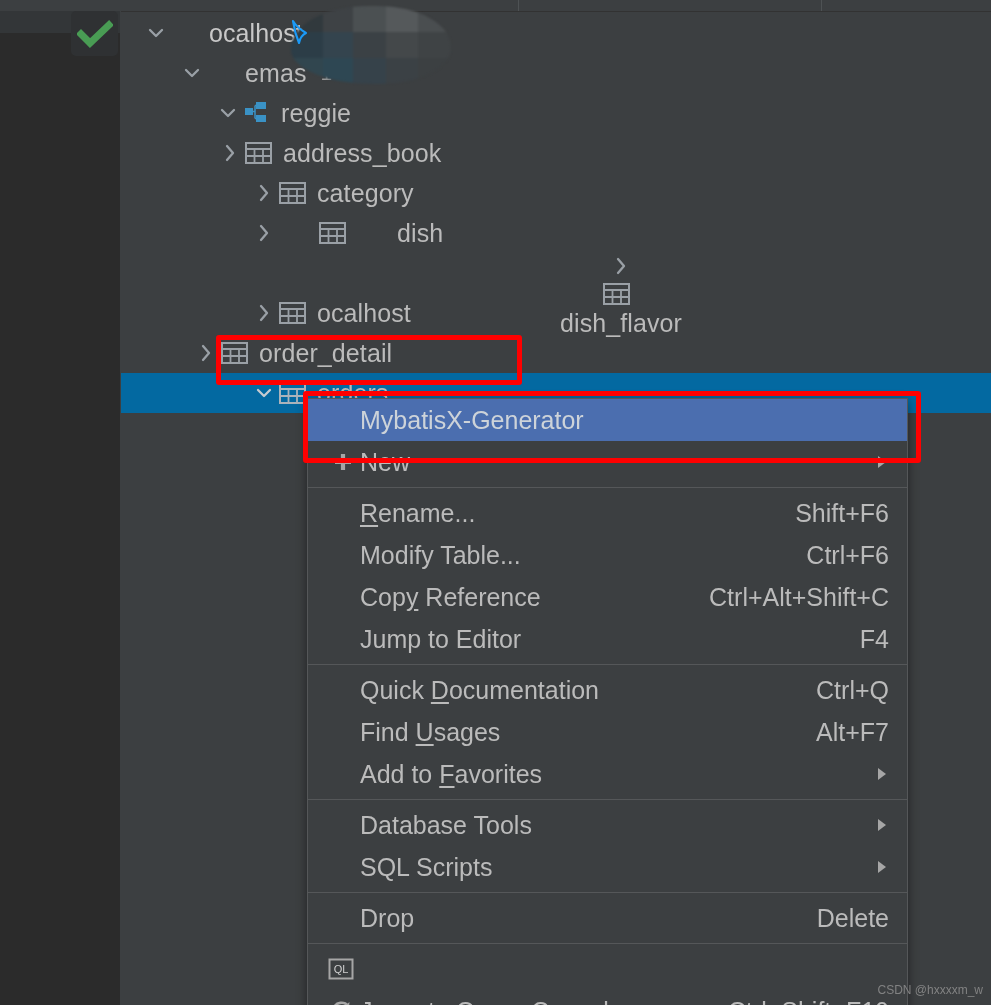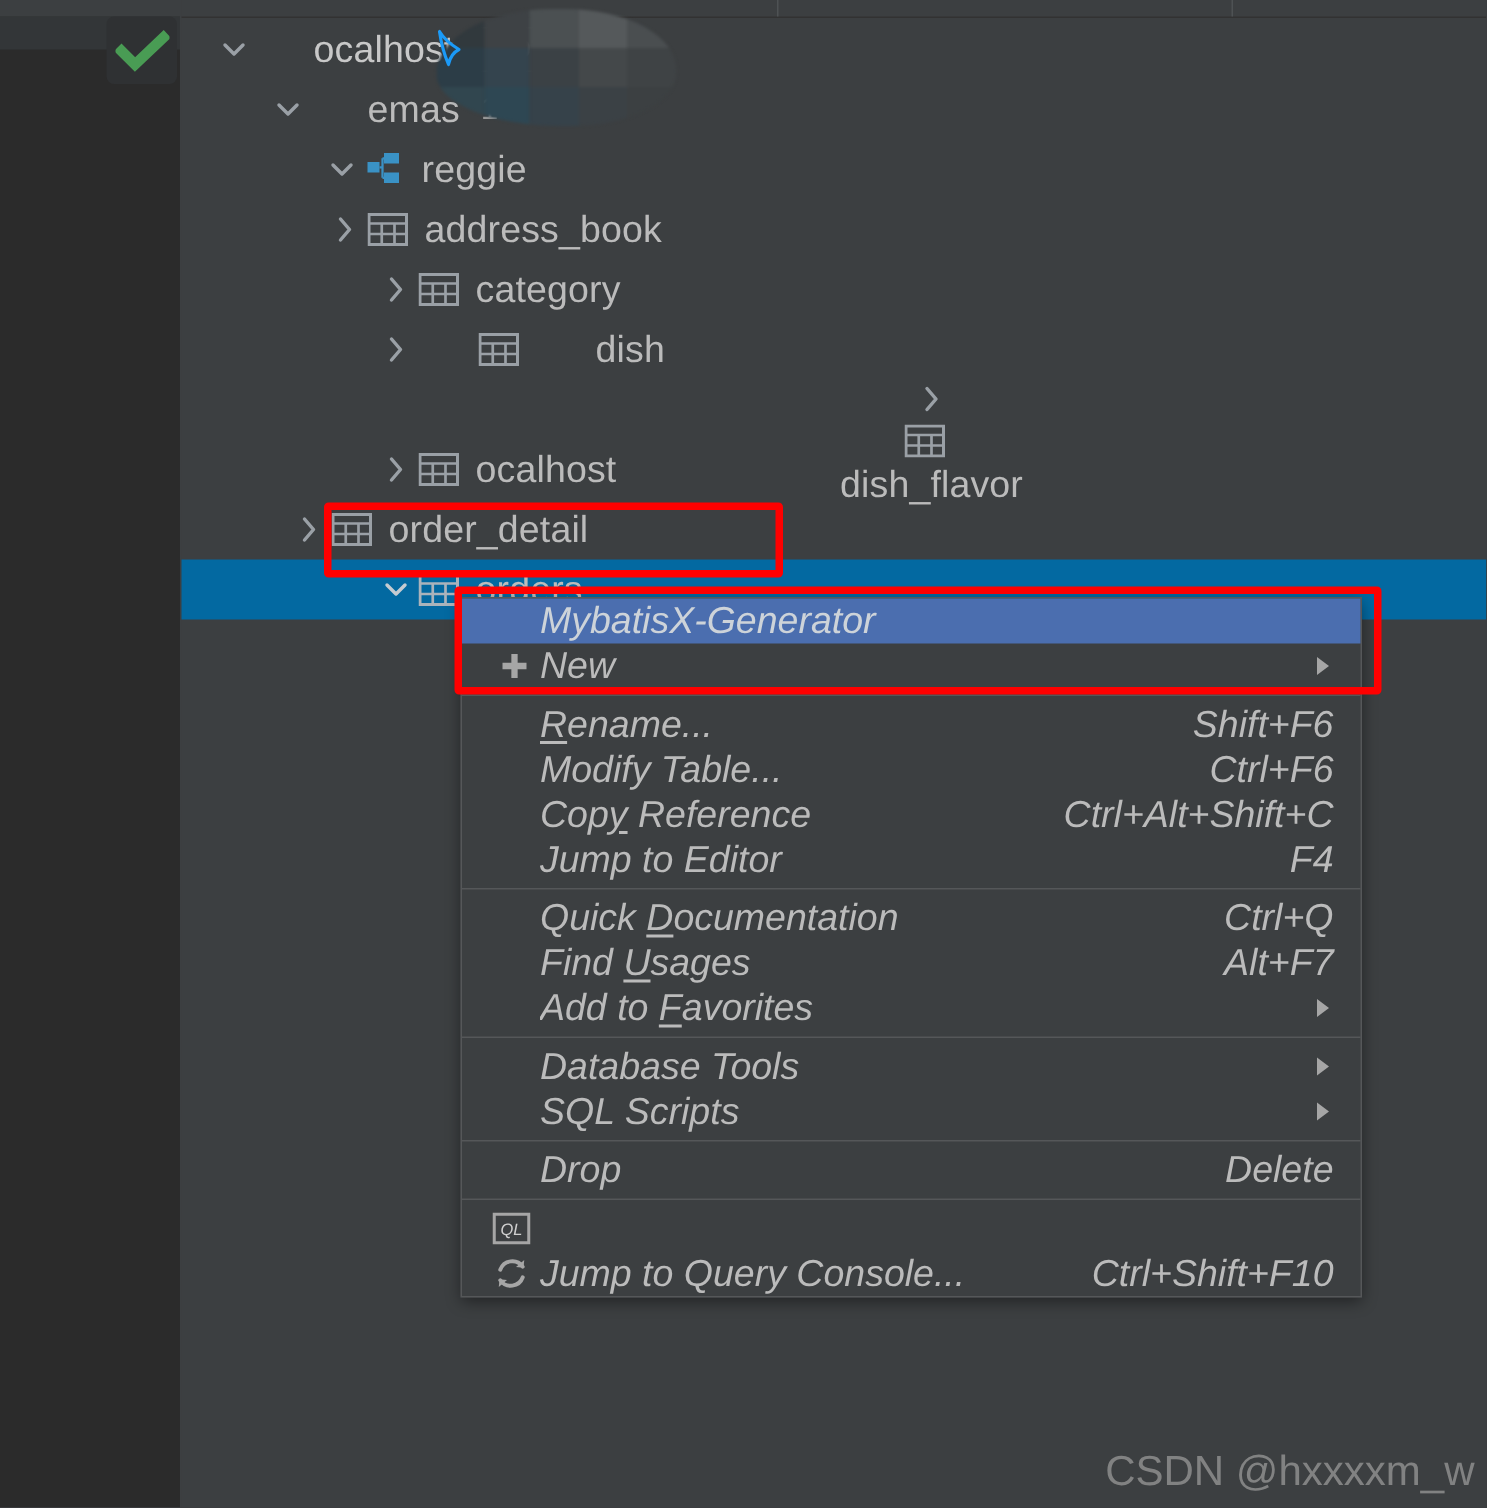--- a/index.html
+++ b/index.html
@@ -147,26 +147,25 @@
     background: #3c3f41;
     border: 1px solid #555759;
     box-shadow: 0 3px 10px rgba(0,0,0,.45);
     padding: 0;
     box-sizing: border-box;
   }
   .mi {
     position: relative;
     display: flex;
     align-items: center;
-    height: 30px;
+    height: 42px;
     color: #bbbbbb;
     font-size: 25px;
     padding: 0 18px 0 16px;
     box-sizing: border-box;
-    font-style: italic;
   }
   .mi.highlight { background: #4b6eaf; color: #cdd3d9; }
   .mi .mi-icon {
     width: 30px; flex: 0 0 30px;
     display: flex; align-items: center; justify-content: flex-end;
     margin-right: 6px;
   }
   .mi .mi-icon.empty { }
   .mi .mi-label {
     flex: 1 1 auto;
@@ -199,21 +198,21 @@
     pointer-events: none;
   }
   #red-order-detail { left: 216px; top: 335px; width: 296px; height: 40px; }
   #red-mybatisx   { left: 303px; top: 391px; width: 608px; height: 62px; }
 
   
   .watermark {
     position: absolute;
     right: 8px; bottom: 8px;
     color: #8e8e8e;
-    font-size: 28px;
+    font-size: 12px;
     opacity: .85;
     white-space: nowrap;
   }
 </style>
 </head>
 <body>
 
 <div id="root">
 
   <div class="left-strip">

